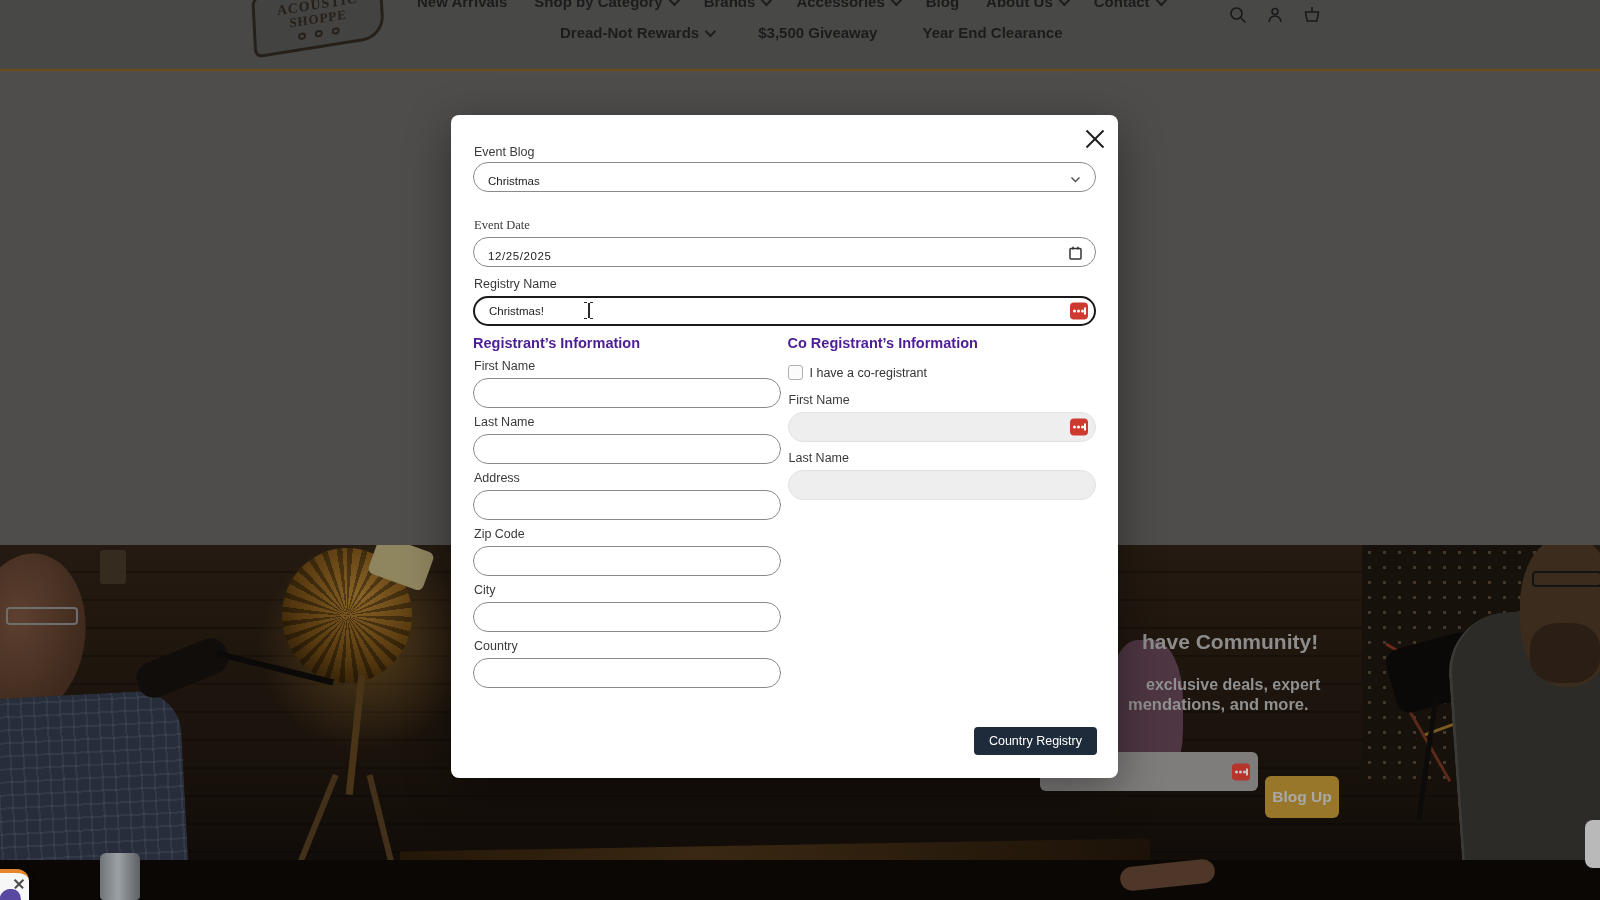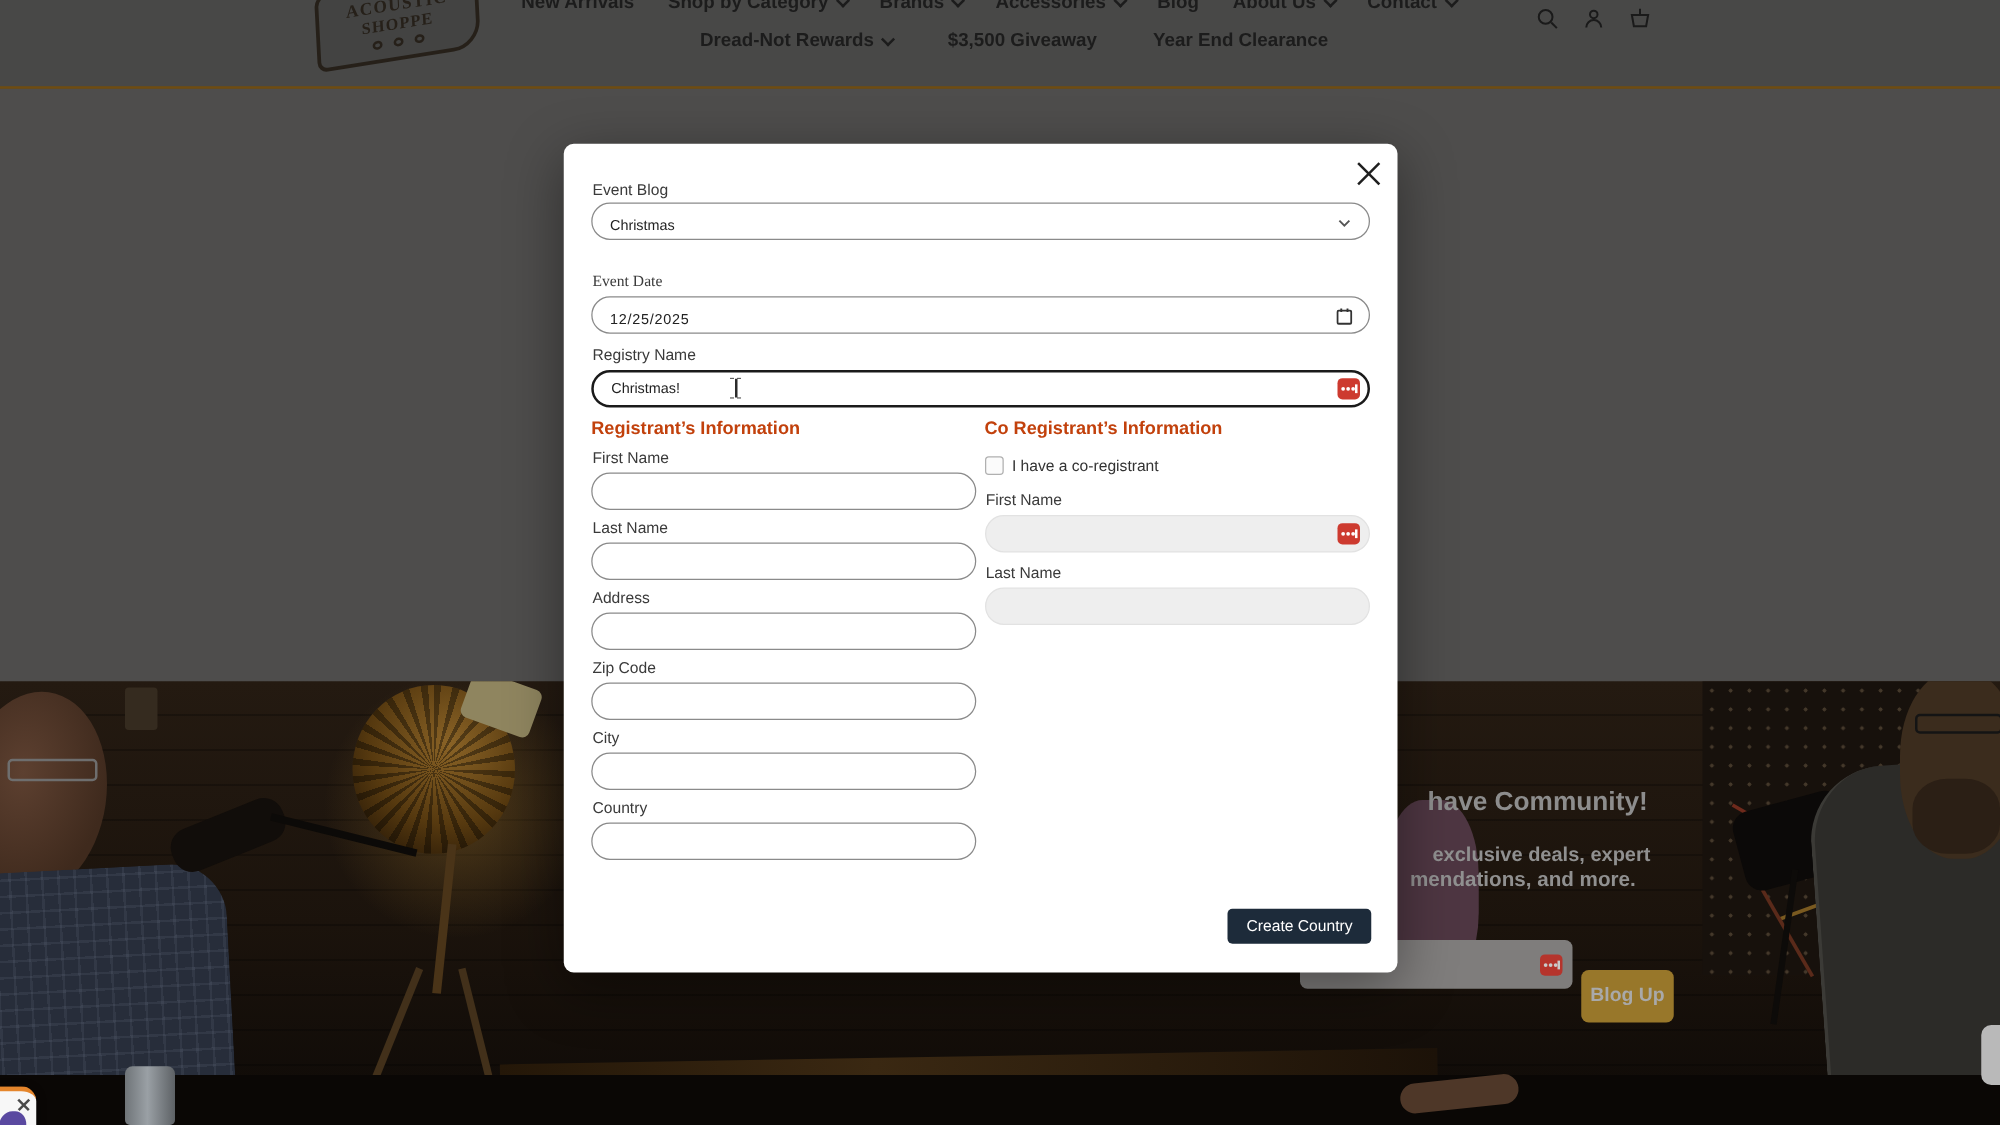--- a/index.html
+++ b/index.html
@@ -128,21 +128,21 @@
 
   .mt-title { margin-top:6px; }
   .mt-select { margin-top:2px; }
   .mt-lbl { margin-top:26px;font-family:Liberation Serif, serif; }
   .mt-ctl { margin-top:4px; }
   .mt-lbl2 { margin-top:10px; }
 
   .cols { display:flex; gap:7px; margin-top:9px; }
   .col-l { width:308px; }
   .col-r { width:309px; }
-  .sect-h { font-size:14.5px; font-weight:700; color:#c2410c; line-height:17px; }
+  .sect-h { font-size:14.5px; font-weight:700; color:#4c1d95; line-height:17px; }
   .col-l .flabel { margin-top:7px; }
   .col-l .flabel:first-of-type { margin-top:7px; }
   .col-l .control { margin-top:0; }
   .fblock { margin-top:0; }
   .fblock .flabel { margin-top:9px; }
   .fblock .control { margin-top:4px; }
   .fblock.first .flabel { margin-top:7px; }
 
   .cb-row { display:flex; align-items:center; gap:7px; margin-top:13px; }
   .cb { width:15px; height:15px; border:1px solid #b0b0b0; border-radius:3px; background:#fbfbfb;
@@ -362,19 +362,19 @@
           <span class="lp"></span>
         </div>
       </div>
       <div class="fblock-r2">
         <div class="flabel">Last Name</div>
         <input class="control disabled" disabled="" style="">
       </div>
     </div>
   </div>
 
-  <button class="submit-btn">Create Country</button>
+  <button class="submit-btn">Country Registry</button>
 </div>
 
 <div class="corner-widget">
   <div class="blob"></div>
   <div class="cw-close"></div>
 </div>
 
 </body></html>

